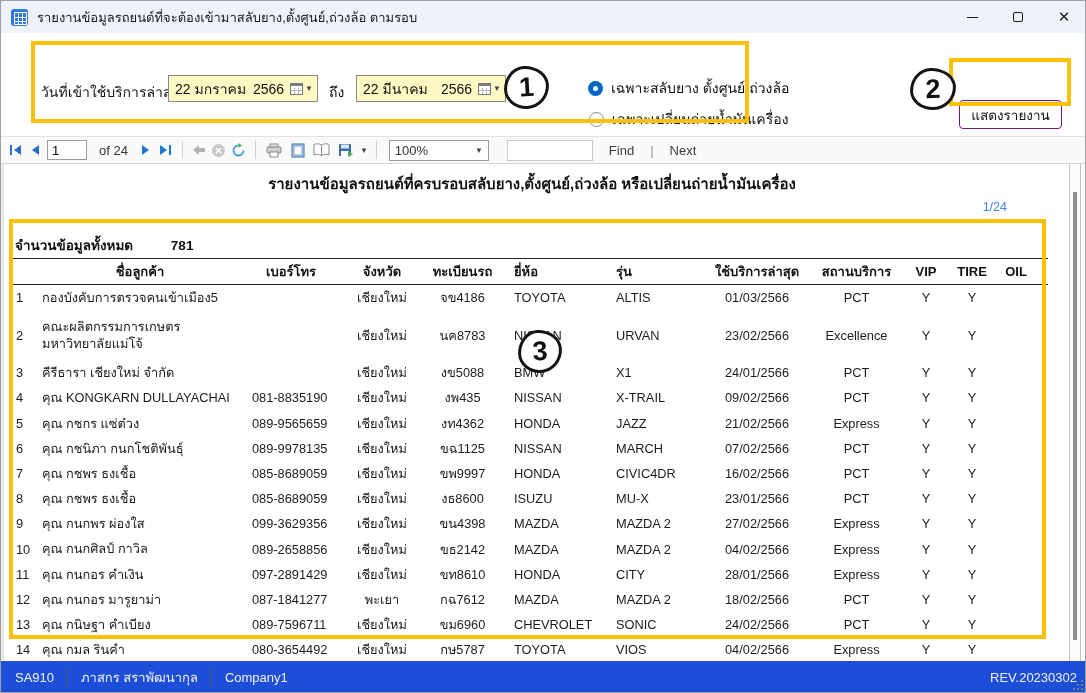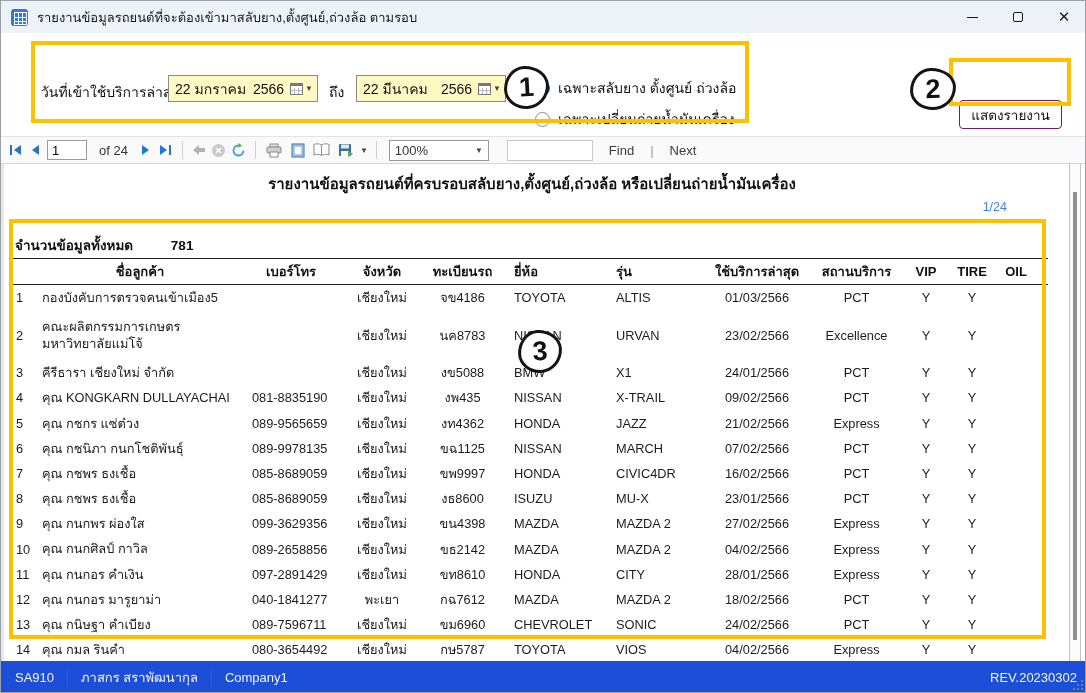--- a/index.html
+++ b/index.html
@@ -50,21 +50,21 @@
   .dp-day { padding-left:6px; width:26px; }
   .dp-month { width:60px; }
   .dp-year { width:38px; }
   .dp-btn { margin-left:auto; display:flex; align-items:center; gap:2px; padding-right:4px; }
   .cal-icon { width:13px; height:12px; border:1px solid #7a7a7a; border-top:3px solid #7a7a7a;
     background:linear-gradient(#b9b9b9,#b9b9b9) 3px 2px/1px 7px no-repeat,
                linear-gradient(#b9b9b9,#b9b9b9) 7px 2px/1px 7px no-repeat,
                linear-gradient(#b9b9b9,#b9b9b9) 0 4px/12px 1px no-repeat,#fff; }
   .dd-caret { font-size:8px; color:#444; }
 
-  .radio-group { position:absolute; left:534px; top:44px; display:flex; flex-direction:column; gap:9px; }
+  .radio-group { position:absolute; left:587px; top:44px; display:flex; flex-direction:column; gap:9px;align-items:center; }
   .radio-row { display:flex; align-items:center; gap:8px; font-size:14px; color:#111; white-space:nowrap; }
   .radio-dot { width:15px; height:15px; border-radius:50%; border:1.5px solid #8b8b8b; background:#fff; flex:0 0 auto; }
   .radio-row.checked .radio-dot { border:none; background:#0067C0; position:relative; }
   .radio-row.checked .radio-dot::after { content:""; position:absolute; left:5px; top:5px; width:5px; height:5px;
     border-radius:50%; background:#fff; }
 
   .show-report-btn { position:absolute; left:958px; top:67px; width:103px; height:29px;
     background:#fdfdfd; border:1px solid #701a75; border-radius:4px;
     font-size:13.5px; color:#141414; display:flex; align-items:center; justify-content:center;
     font-family:inherit; cursor:pointer; }
@@ -469,21 +469,21 @@
     <span class="c c-last">28/01/2566</span>
     <span class="c c-station">Express</span>
     <span class="c c-vip">Y</span>
     <span class="c c-tire">Y</span>
     <span class="c c-oil"></span>
   </div>
 
   <div class="trow">
     <span class="c c-no">12</span>
     <span class="c c-name">คุณ กนกอร  มารูยาม่า</span>
-    <span class="c c-phone">040-1841277</span>
+    <span class="c c-phone">087-1841277</span>
     <span class="c c-prov">พะเยา</span>
     <span class="c c-plate">กฉ7612</span>
     <span class="c c-brand">MAZDA</span>
     <span class="c c-model">MAZDA 2</span>
     <span class="c c-last">18/02/2566</span>
     <span class="c c-station">PCT</span>
     <span class="c c-vip">Y</span>
     <span class="c c-tire">Y</span>
     <span class="c c-oil"></span>
   </div>

